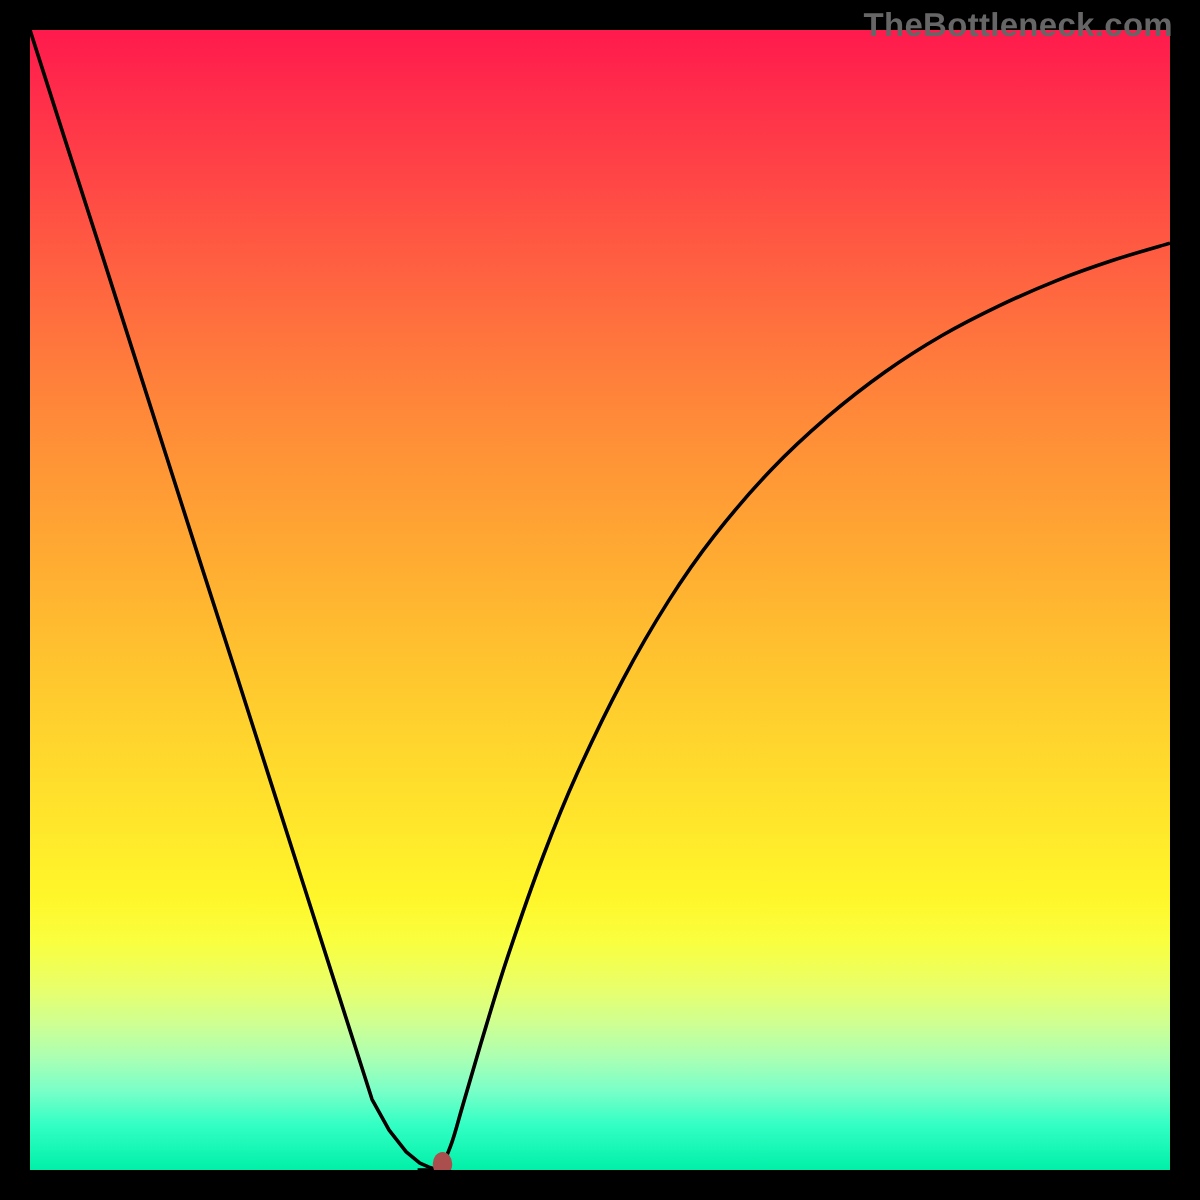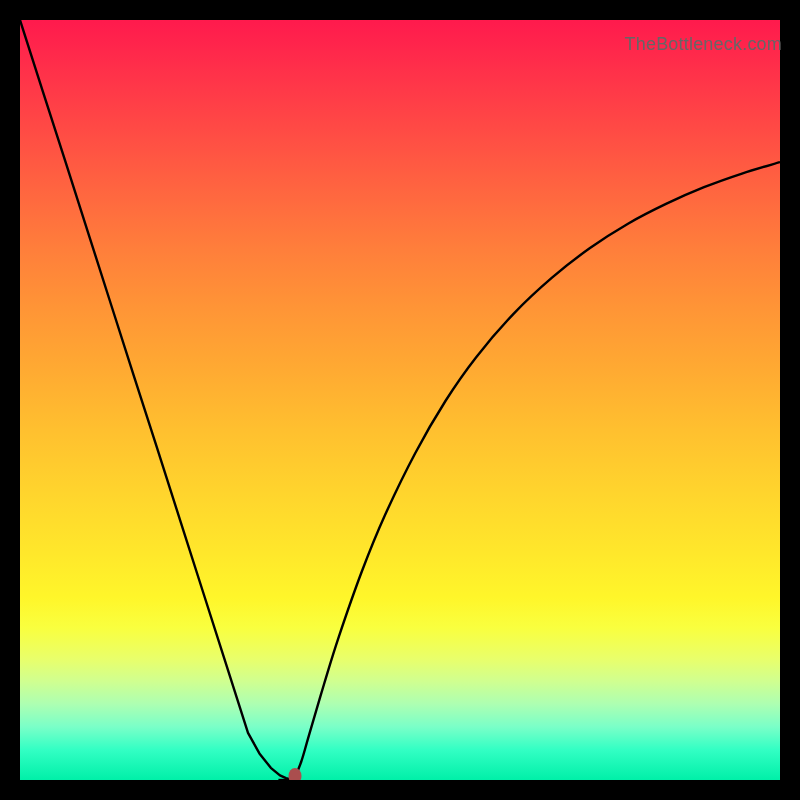--- a/index.html
+++ b/index.html
@@ -15,25 +15,24 @@
     position: relative;
     width: 800px;
     height: 800px;
     background: #000;
   }
   .watermark {
     position: absolute;
     top: 4px;
     right: 18px;
     color: #666;
-    font-size: 18px;
-    font-weight: 400;
+    font-size: 22px;
+    font-weight: 700;
     letter-spacing: 0.2px;
     z-index: 5;
-    margin-top: 30px;
   }
   .plot-area {
     position: absolute;
     left: 20px;
     top: 20px;
     width: 760px;
     height: 760px;
     overflow: hidden;
   }
   .gradient-bg {

